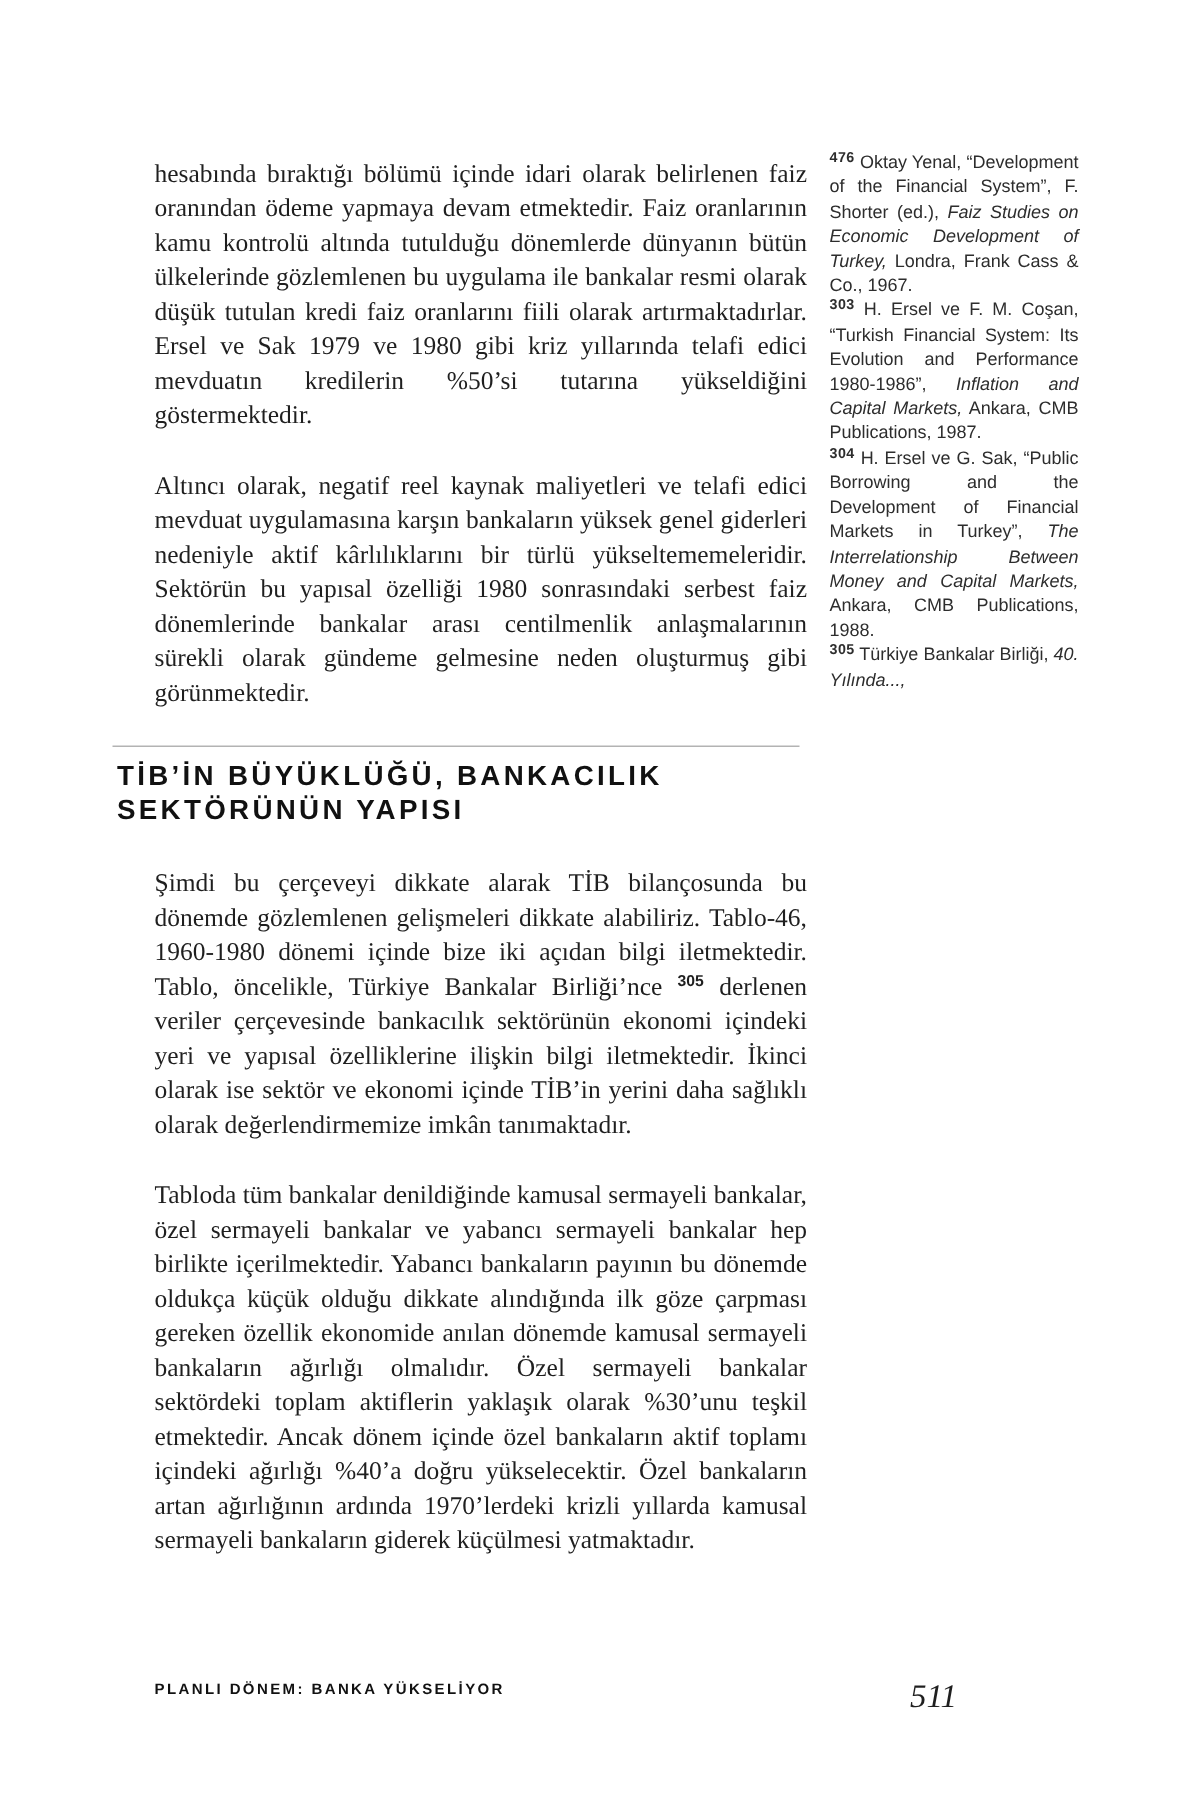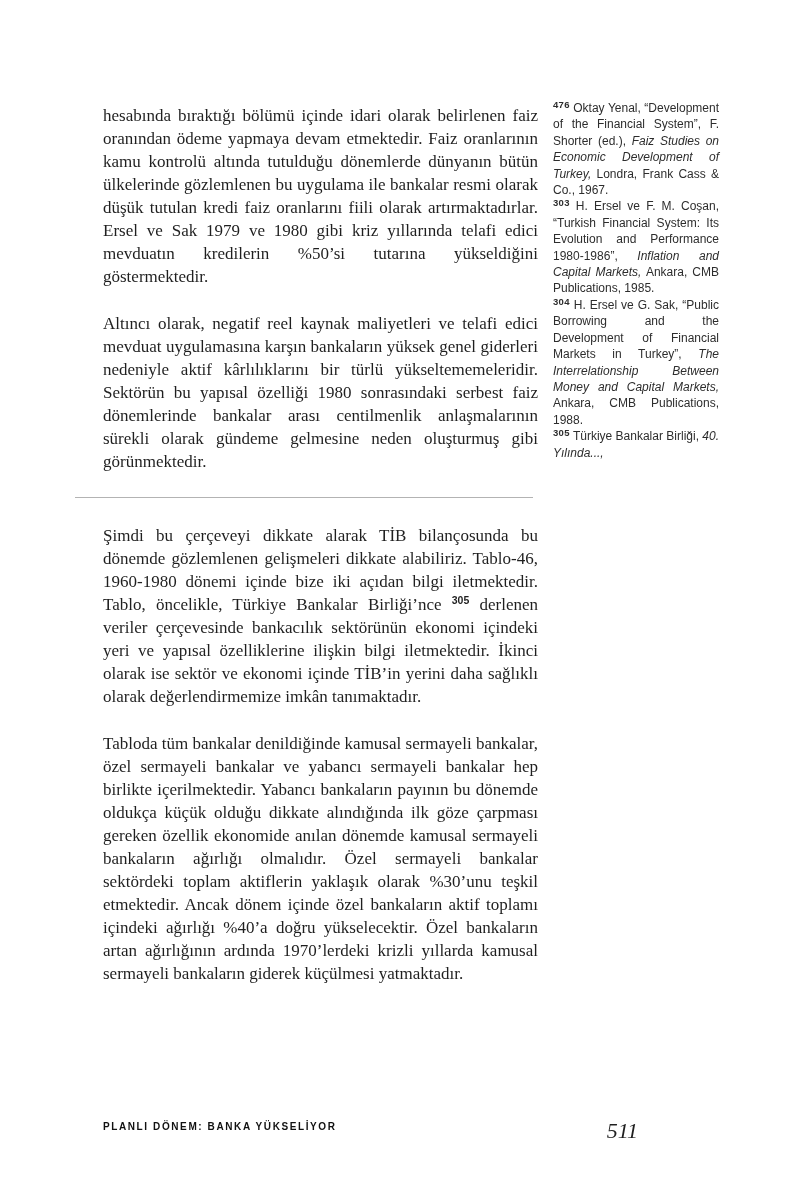--- a/index.html
+++ b/index.html
@@ -108,31 +108,35 @@
 <div class="page">
 
   <main class="main-col">
     <section id="paras-before">
         <p class="body-para"><span>hesabında bıraktığı bölümü içinde idari olarak belirlenen faiz oranından ödeme yapmaya devam etmektedir. Faiz oranlarının kamu kontrolü altında tutulduğu dönemlerde dünyanın bütün ülkelerinde gözlemlenen bu uygulama ile bankalar resmi olarak düşük tutulan kredi faiz oranlarını fiili olarak artırmaktadırlar. Ersel ve Sak 1979 ve 1980 gibi kriz yıllarında telafi edici mevduatın kredilerin %50’si tutarına yükseldiğini göstermektedir.</span></p>
         <p class="body-para"><span>Altıncı olarak, negatif reel kaynak maliyetleri ve telafi edici mevduat uygulamasına karşın bankaların yüksek genel giderleri nedeniyle aktif kârlılıklarını bir türlü yükseltememeleridir. Sektörün bu yapısal özelliği 1980 sonrasındaki serbest faiz dönemlerinde bankalar arası centilmenlik anlaşmalarının sürekli olarak gündeme gelmesine neden oluşturmuş gibi görünmektedir.</span></p>
       </section>
 
     <div>
       <hr class="section-rule">
+      <h2 class="section-heading">
+        <span>TİB’İN BÜYÜKLÜĞÜ, BANKACILIK</span>
+        <span>SEKTÖRÜNÜN YAPISI</span>
+      </h2>
     </div>
 
     <section id="paras-after" class="after-heading">
         <p class="body-para"><span>Şimdi bu çerçeveyi dikkate alarak TİB bilançosunda bu dönemde gözlemlenen gelişmeleri dikkate alabiliriz. Tablo-46, 1960-1980 dönemi içinde bize iki açıdan bilgi iletmektedir. Tablo, öncelikle, Türkiye Bankalar Birliği’nce </span><sup class="ref" style="font-weight: bold;">305</sup><span> derlenen veriler çerçevesinde bankacılık sektörünün ekonomi içindeki yeri ve yapısal özelliklerine ilişkin bilgi iletmektedir. İkinci olarak ise sektör ve ekonomi içinde TİB’in yerini daha sağlıklı olarak değerlendirmemize imkân tanımaktadır.</span></p>
         <p class="body-para"><span>Tabloda tüm bankalar denildiğinde kamusal sermayeli bankalar, özel sermayeli bankalar ve yabancı sermayeli bankalar hep birlikte içerilmektedir. Yabancı bankaların payının bu dönemde oldukça küçük olduğu dikkate alındığında ilk göze çarpması gereken özellik ekonomide anılan dönemde kamusal sermayeli bankaların ağırlığı olmalıdır. Özel sermayeli bankalar sektördeki toplam aktiflerin yaklaşık olarak %30’unu teşkil etmektedir. Ancak dönem içinde özel bankaların aktif toplamı içindeki ağırlığı %40’a doğru yükselecektir. Özel bankaların artan ağırlığının ardında 1970’lerdeki krizli yıllarda kamusal sermayeli bankaların giderek küçülmesi yatmaktadır.</span></p>
       </section>
   </main>
 
   <aside class="sidebar" id="sidebar">
       <div class="footnote"><sup class="fn-num">476</sup> <span>Oktay Yenal, “Development of the Financial System”, F. Shorter (ed.), </span><em>Faiz Studies on Economic Development of Turkey,</em><span> Londra, Frank Cass &amp; Co., 1967.</span></div>
-      <div class="footnote"><sup class="fn-num">303</sup> <span>H. Ersel ve F. M. Coşan, “Turkish Financial System: Its Evolution and Performance 1980-1986”, </span><em>Inflation and Capital Markets,</em><span> Ankara, CMB Publications, 1985.</span></div>
+      <div class="footnote"><sup class="fn-num">303</sup> <span>H. Ersel ve F. M. Coşan, “Turkish Financial System: Its Evolution and Performance 1980-1986”, </span><em>Inflation and Capital Markets,</em><span> Ankara, CMB Publications, 1987.</span></div>
       <div class="footnote"><sup class="fn-num">304</sup> <span>H. Ersel ve G. Sak, “Public Borrowing and the Development of Financial Markets in Turkey”, </span><em>The Interrelationship Between Money and Capital Markets,</em><span> Ankara, CMB Publications, 1988.</span></div>
       <div class="footnote"><sup class="fn-num">305</sup> <span>Türkiye Bankalar Birliği, </span><em>40. Yılında...,</em></div>
     </aside>
 
   <footer>
     <span class="footer-label">PLANLI DÖNEM: BANKA YÜKSELİYOR</span>
     <span class="page-number">511</span>
   </footer>
 
 </div>

